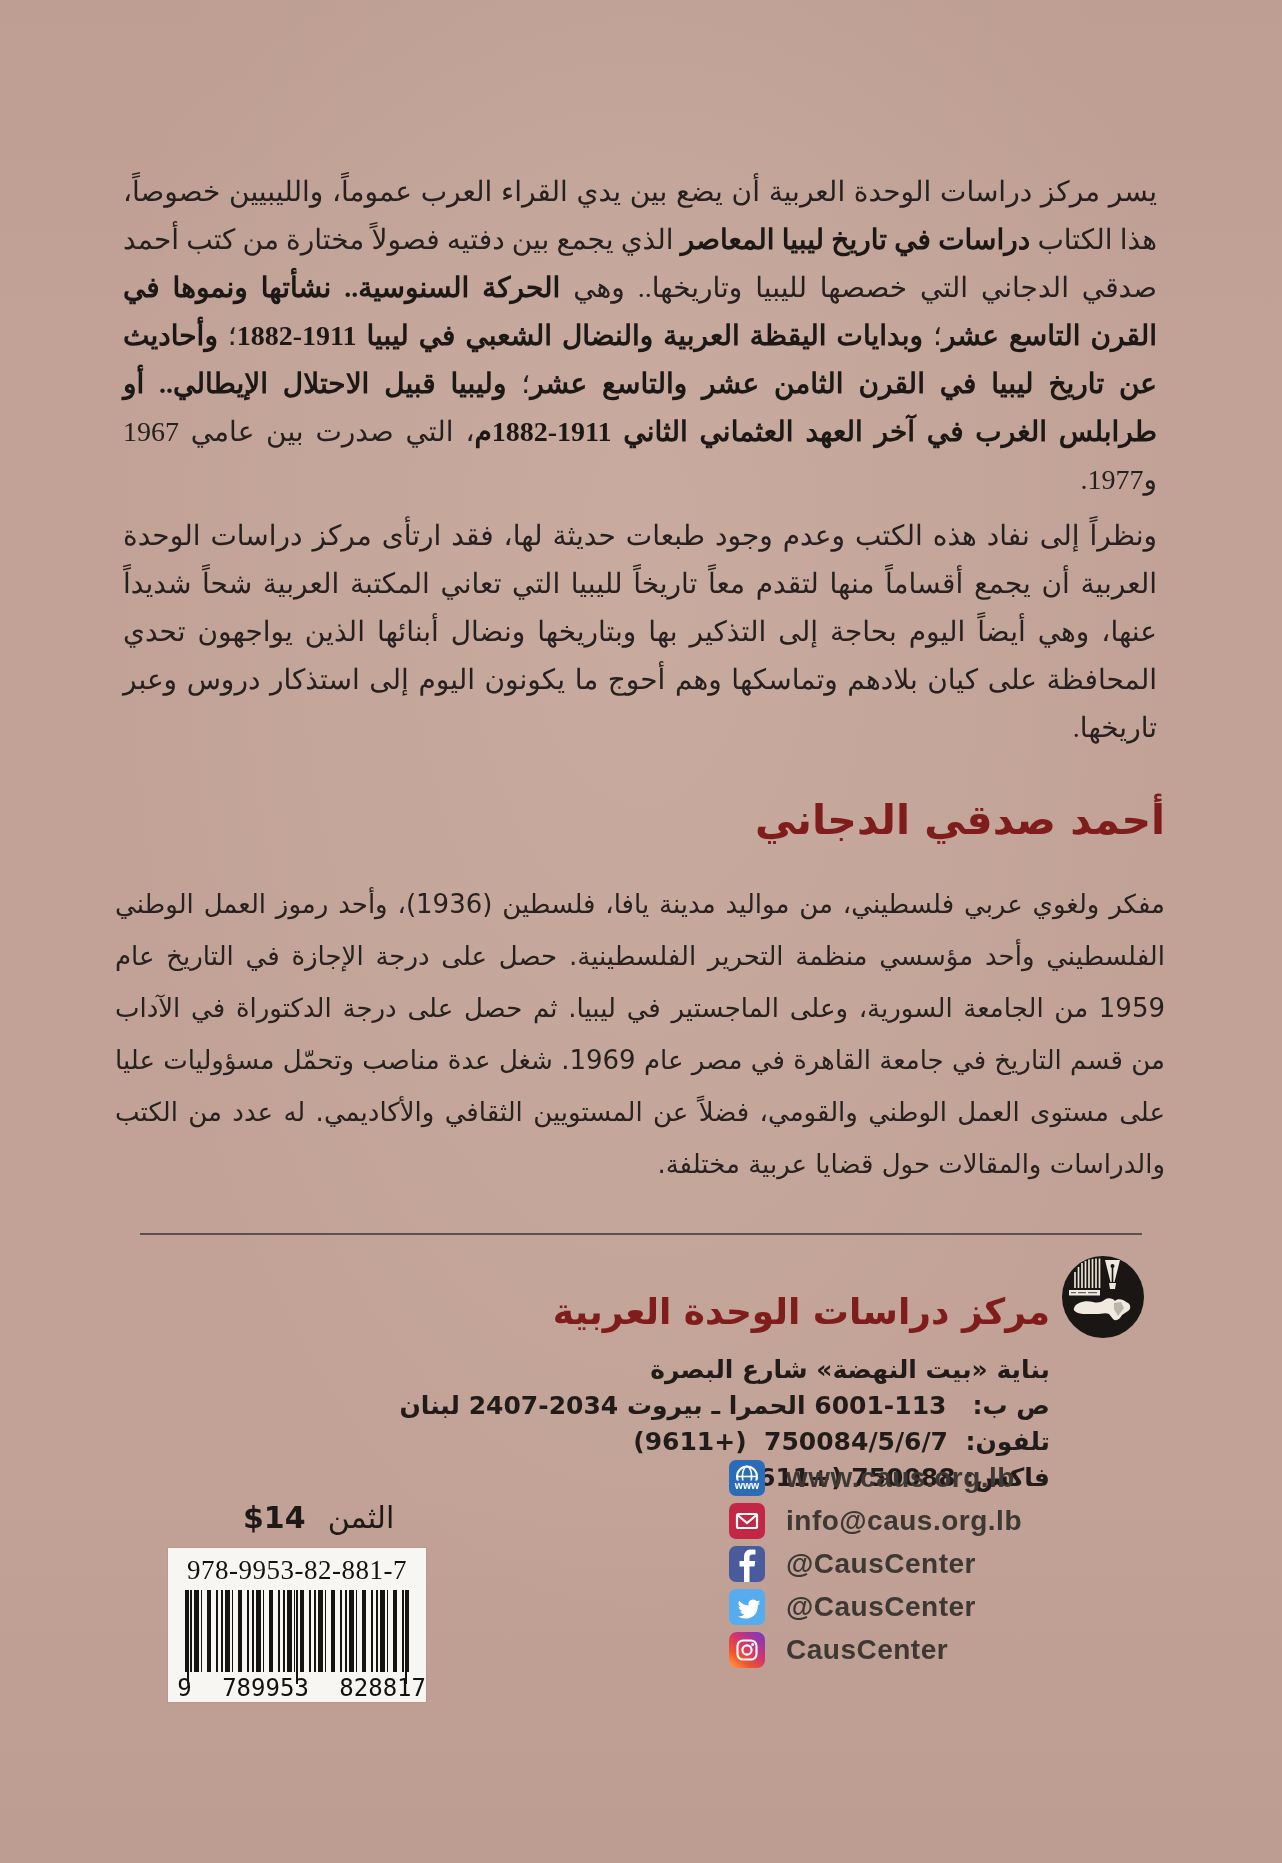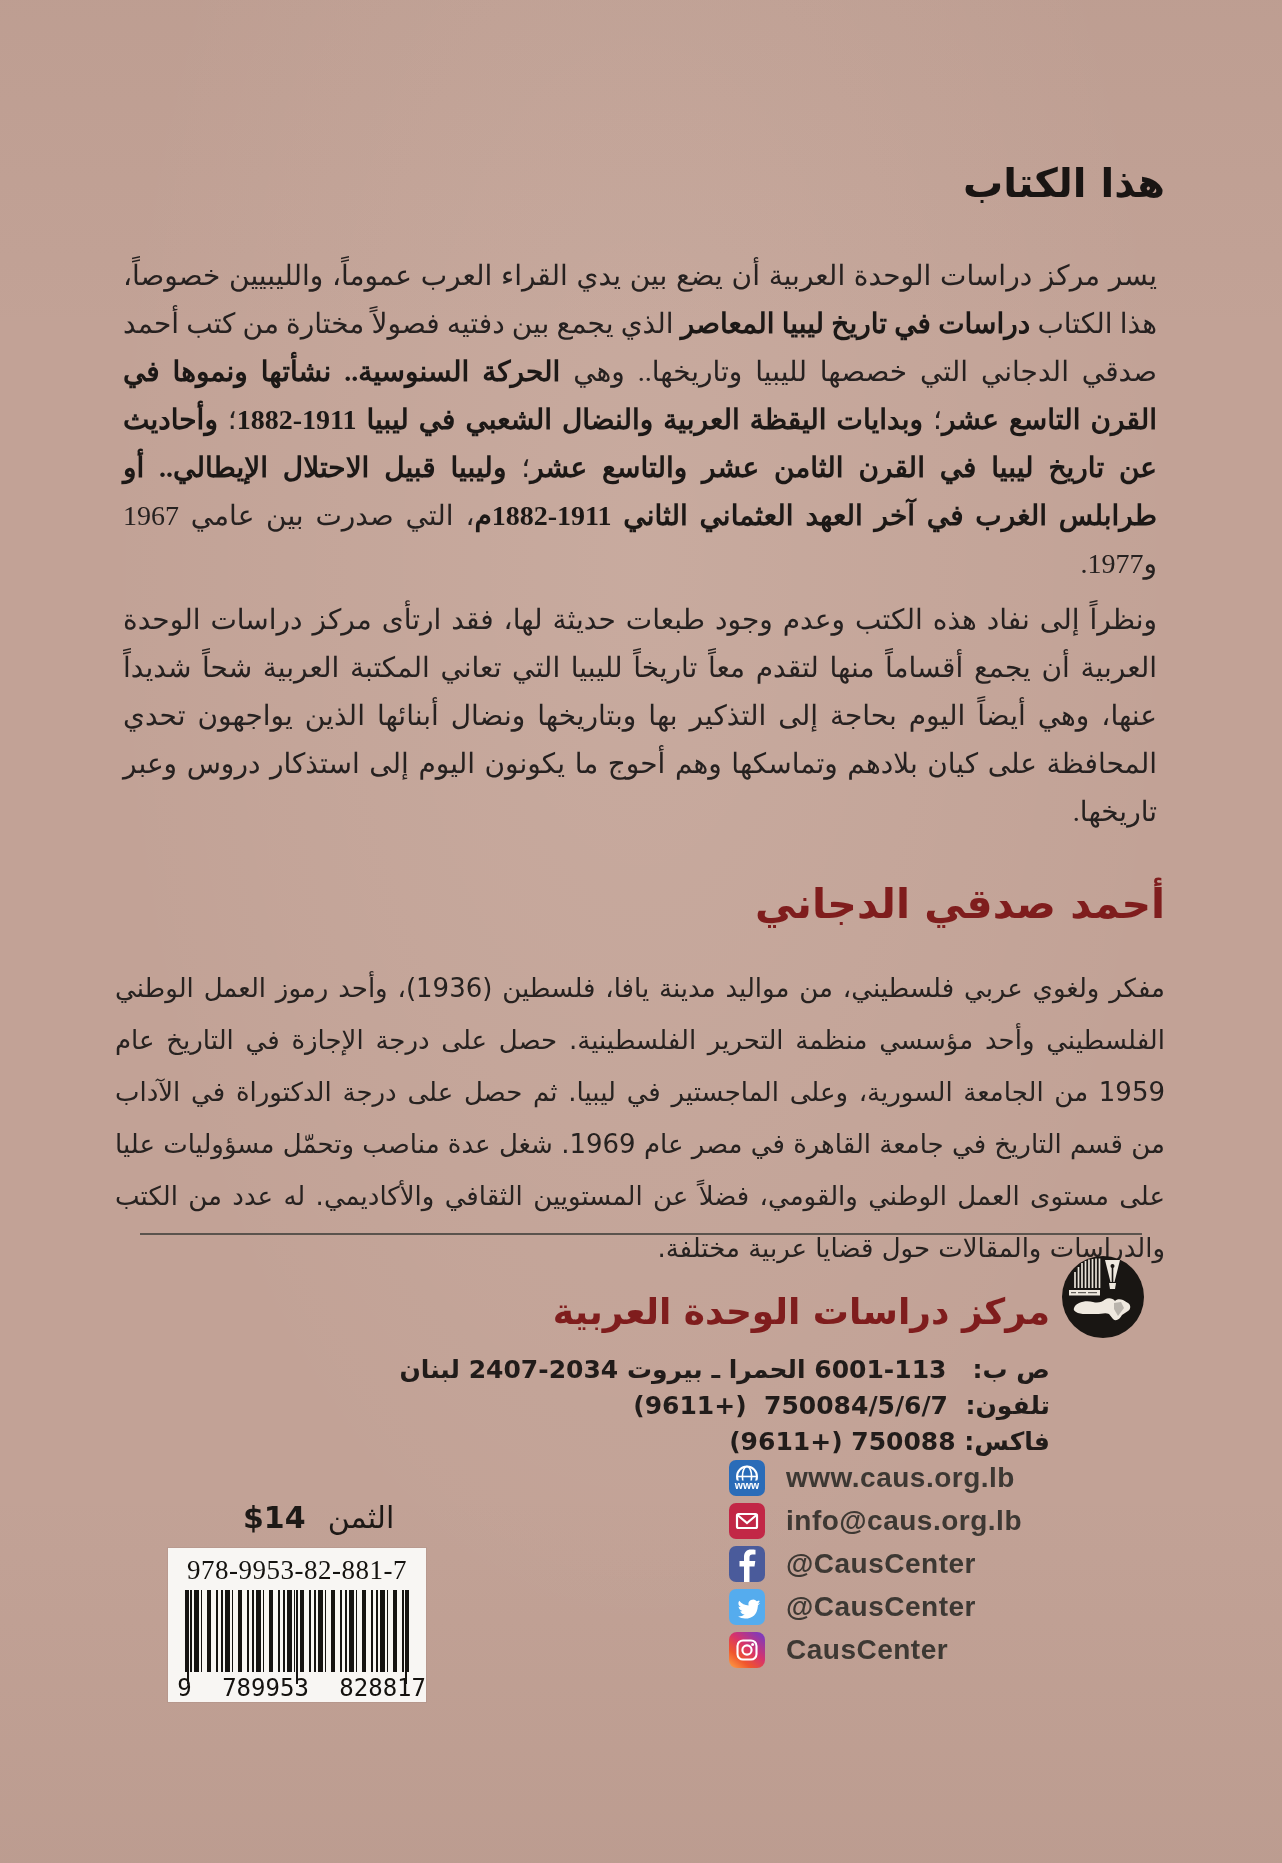--- a/index.html
+++ b/index.html
@@ -90,21 +90,20 @@
   .sicon{width:36px;height:36px;flex:0 0 36px;}
   .slabel{
     margin-left:21px;font-family:"Liberation Sans",sans-serif;
     font-size:28px;color:#3d3833;letter-spacing:.5px;white-space:nowrap;font-weight:bold;
   }
 </style>
 </head>
 <body>
 
 <div class="content">
-  <h2 class="section-title">هذا الكتاب</h2>
 
   <p class="body-par"><span>يسر مركز دراسات الوحدة العربية أن يضع بين يدي القراء العرب عموماً، والليبيين خصوصاً، هذا الكتاب </span><span class="b">دراسات في تاريخ ليبيا المعاصر</span><span> الذي يجمع بين دفتيه فصولاً مختارة من كتب أحمد صدقي الدجاني التي خصصها لليبيا وتاريخها.. وهي </span><span class="b">الحركة السنوسية.. نشأتها ونموها في القرن التاسع عشر</span><span>؛ </span><span class="b">وبدايات اليقظة العربية والنضال الشعبي في ليبيا 1911-1882</span><span>؛ </span><span class="b">وأحاديث عن تاريخ ليبيا في القرن الثامن عشر والتاسع عشر</span><span>؛ </span><span class="b">وليبيا قبيل الاحتلال الإيطالي.. أو طرابلس الغرب في آخر العهد العثماني الثاني 1911-1882م</span><span>، التي صدرت بين عامي 1967 و1977.</span></p>
 
   <p class="body-par">ونظراً إلى نفاد هذه الكتب وعدم وجود طبعات حديثة لها، فقد ارتأى مركز دراسات الوحدة العربية أن يجمع أقساماً منها لتقدم معاً تاريخاً لليبيا التي تعاني المكتبة العربية شحاً شديداً عنها، وهي أيضاً اليوم بحاجة إلى التذكير بها وبتاريخها ونضال أبنائها الذين يواجهون تحدي المحافظة على كيان بلادهم وتماسكها وهم أحوج ما يكونون اليوم إلى استذكار دروس وعبر تاريخها.</p>
 
   <h3 class="author-heading">أحمد صدقي الدجاني</h3>
 
   <p class="bio-par">مفكر ولغوي عربي فلسطيني، من مواليد مدينة يافا، فلسطين (1936)، وأحد رموز العمل الوطني الفلسطيني وأحد مؤسسي منظمة التحرير الفلسطينية. حصل على درجة الإجازة في التاريخ عام 1959 من الجامعة السورية، وعلى الماجستير في ليبيا. ثم حصل على درجة الدكتوراة في الآداب من قسم التاريخ في جامعة القاهرة في مصر عام 1969. شغل عدة مناصب وتحمّل مسؤوليات عليا على مستوى العمل الوطني والقومي، فضلاً عن المستويين الثقافي والأكاديمي. له عدد من الكتب والدراسات والمقالات حول قضايا عربية مختلفة.</p>
 </div>
 
@@ -138,20 +137,21 @@
     </g>
 
     <path d="M12 52 C14 46 24 44 31 46 C36 47.5 40 46 43 43.5 C46 41.5 51 42 53 45 C54.5 43 58 42.5 61 44 L66 47 C69 49 69 53 66 55 L60 59 C58 63 54 66 51 63 L47 58 C43 56 38 58.5 33 58 C26 57.5 18 59 14 56 C12 54.8 11.4 53.6 12 52 Z" fill="#efe9df"></path>
     <path d="M52 47 L59 46 L62 52 L56 60 L52 53 Z" fill="#191613" opacity="0.25"></path>
   </svg>
 </div>
 
 <div class="pub-name">مركز دراسات الوحدة العربية</div>
 
 <div class="pub-address">
+  <div>بناية «بيت النهضة» شارع البصرة</div>
   <div>ص ب:&nbsp;&nbsp; 113-6001 الحمرا ـ بيروت 2034-2407 لبنان</div>
   <div>تلفون:&nbsp; 750084/5/6/7&nbsp; (+9611)</div>
   <div>فاكس: 750088 (+9611)</div>
 </div>
 
 <div class="price">
   <span>الثمن</span><span class="amount" dir="ltr">$14</span>
 </div>
 
 <div class="barcode-panel">

